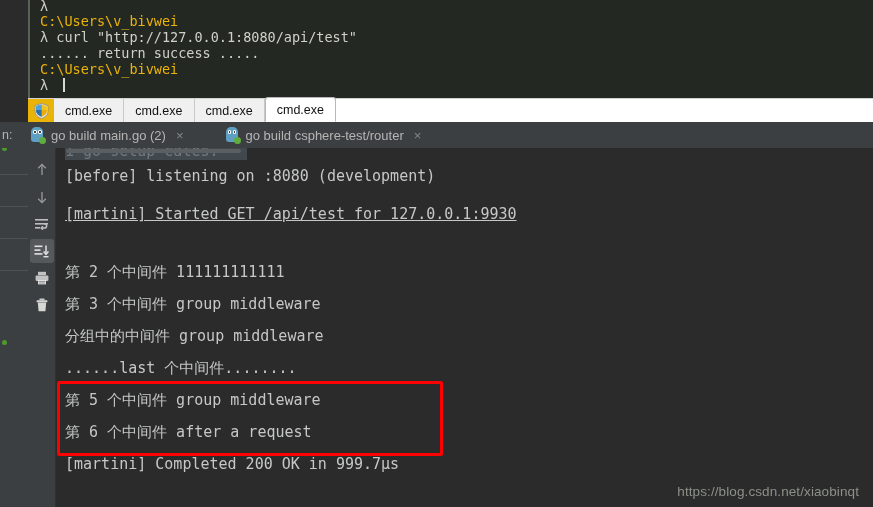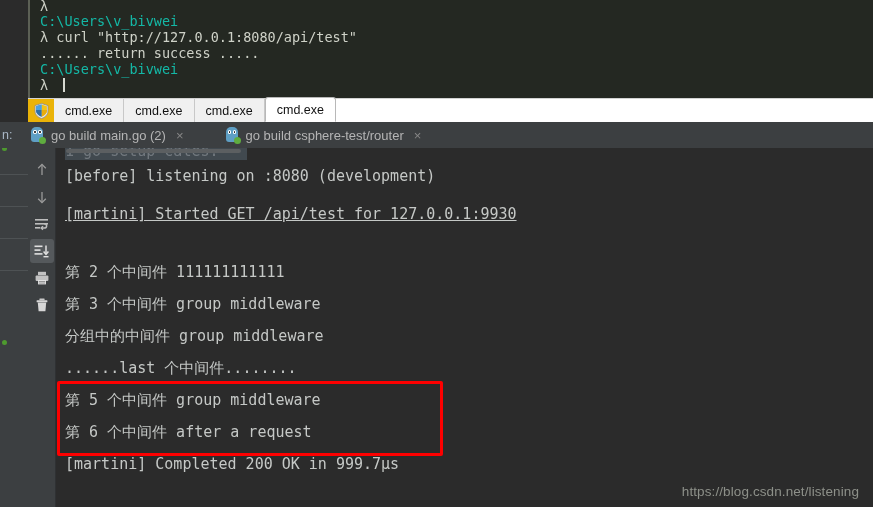--- a/index.html
+++ b/index.html
@@ -55,21 +55,21 @@
     overflow: hidden;
   }
   .cmd-text {
     position: absolute;
     left: 10px;
     font-family: "DejaVu Sans Mono", monospace;
     font-size: 13.5px;
     white-space: pre;
     line-height: 16px;
   }
-  .c-green { color: #14b8a6; }
+  .c-green { color: #eab308; }
   .c-white { color: #cfd2c8; }
   .cmd-caret {
     position: absolute;
     width: 2px; height: 14px;
     background: #d6d9d0;
   }
 
   
   .cmd-tabbar {
     position: absolute;
@@ -431,15 +431,15 @@
     <div class="con-line" style="top:210px;">......last 个中间件........</div>
     <div class="con-line" style="top:242px;">第 5 个中间件 group middleware</div>
     <div class="con-line" style="top:274px;">第 6 个中间件 after a request</div>
     <div class="con-line" style="top:306px;">[martini] Completed 200 OK in 999.7µs</div>
   </div>
 
   <div class="scroll-nub"></div>
 
   <div class="red-box"></div>
 
-  <div class="watermark">https://blog.csdn.net/listening</div>
+  <div class="watermark">https://blog.csdn.net/xiaobinqt</div>
 
 </div>
 
 </body></html>

